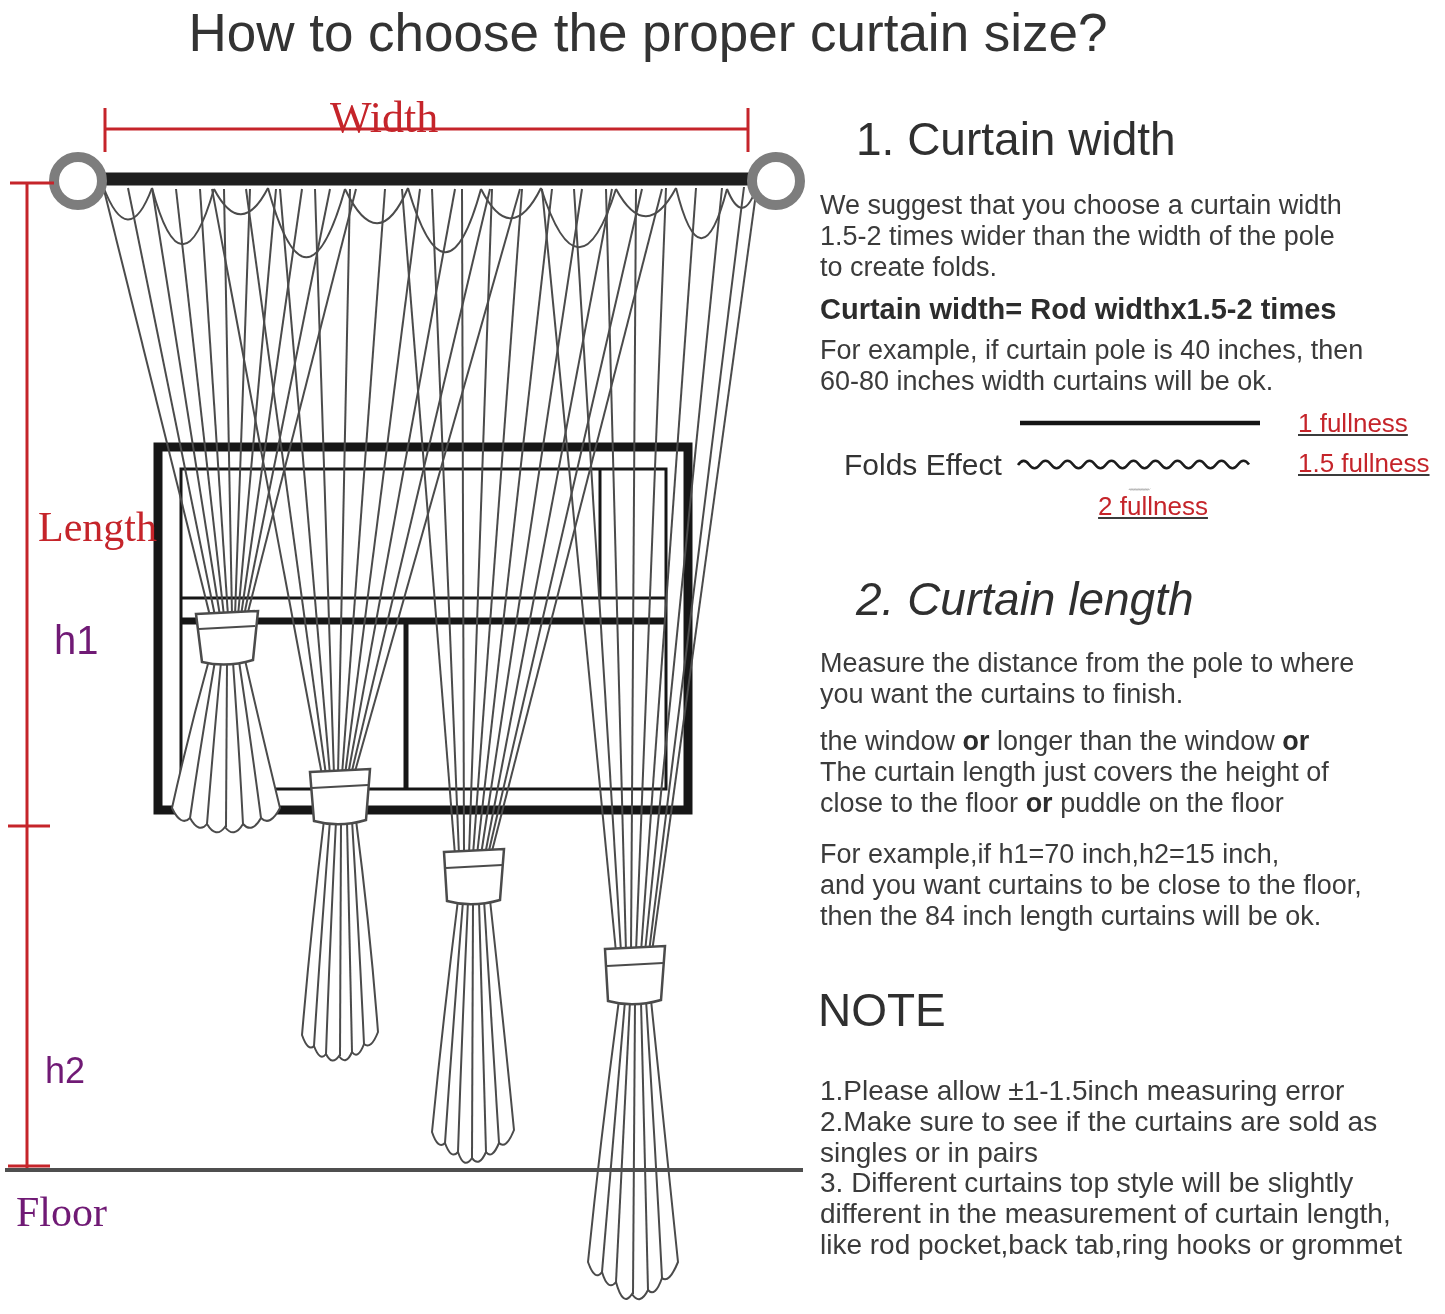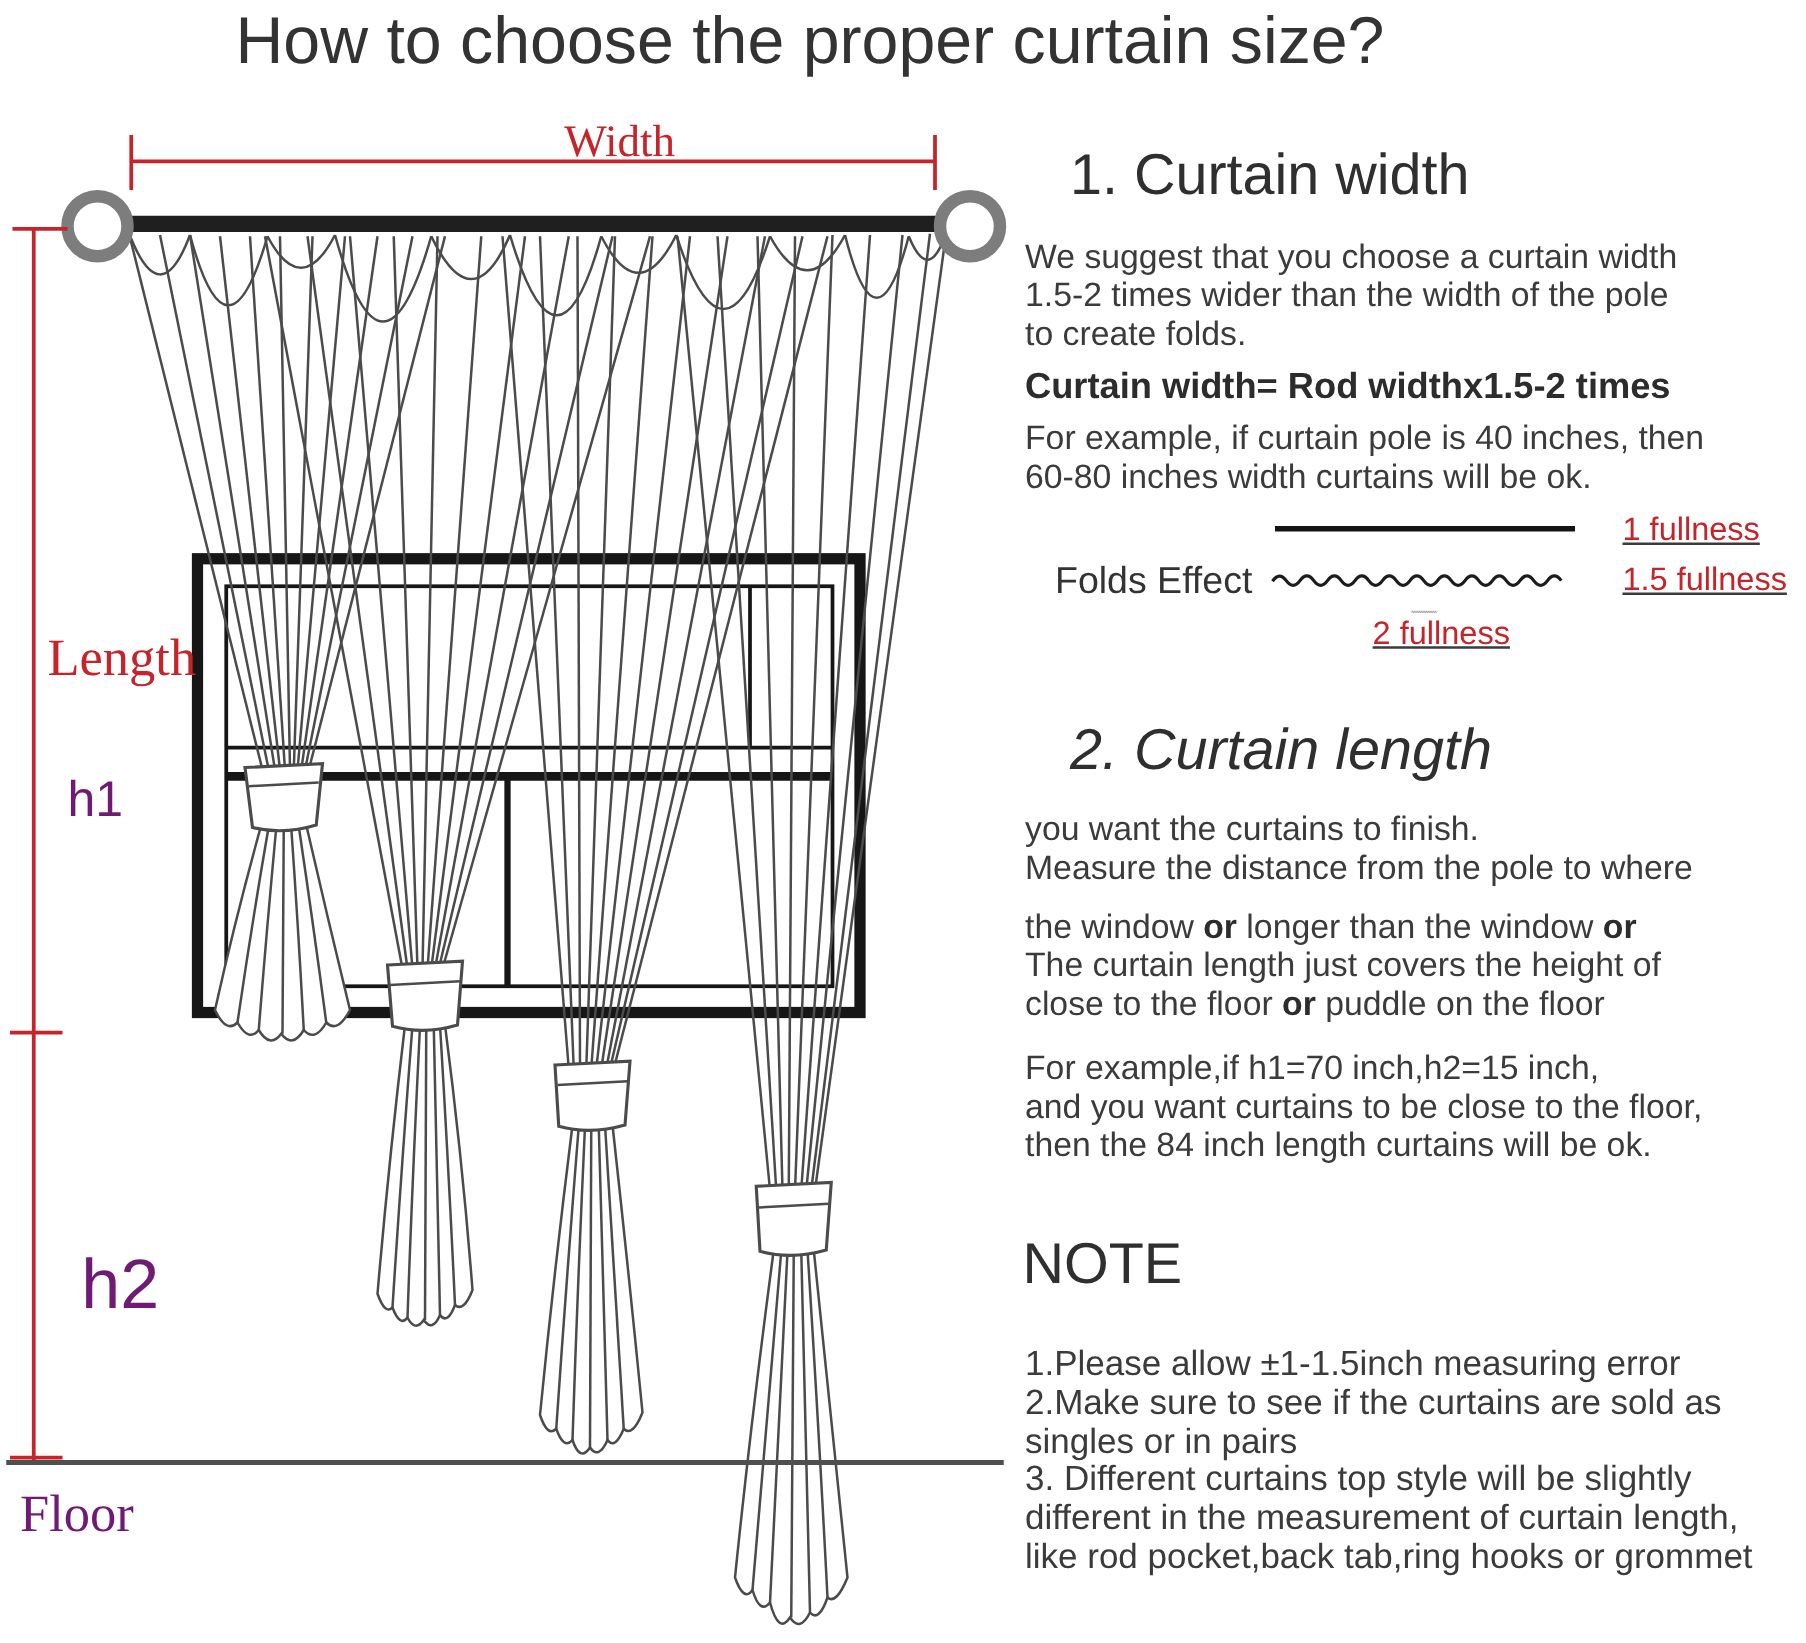--- a/index.html
+++ b/index.html
@@ -14,24 +14,24 @@
     top:2px;left:0;width:1296px;text-align:center;
     font-size:53px;color:#333333;letter-spacing:0px;font-weight:400;
   }
 
   
   #diagram-svg{top:0;left:0;}
 
   
   .red-serif{font-family:"Liberation Serif", serif;color:#c5242a;}
   .red-sans{font-family:"Liberation Sans", sans-serif;color:#701a75;}
-  #width-label{top:92px;left:330px;width:210px;text-align:right;font-size:36px;}
+  #width-label{top:92px;left:330px;width:210px;text-align:left;font-size:44px;}
   #length-label{top:503px;left:38px;font-size:42px;}
   #h1-label{top:618px;left:54px;font-size:40px;}
-  #h2-label{top:994px;left:45px;font-size:56px;margin-left:20px;}
+  #h2-label{top:1050px;left:45px;font-size:36px;}
   #floor-label{top:1188px;left:16px;font-size:42px;font-family:"Liberation Serif", serif;color:#701a75;}
 
   
   .sec-heading{font-size:46px;color:#2f2f2f;}
   #sec1-heading{top:112px;left:856px;}
   #sec2-heading{top:572px;left:856px;font-style:italic;}
   #note-heading{top:983px;left:818px;}
   .body-block{font-size:27px;line-height:31px;color:#3b3b3b;}
   .body-block .line{display:block;white-space:pre;}
   #sec1-intro{top:190px;left:820px;}
@@ -235,22 +235,22 @@
     <path d="M4,20 l4,-7" fill="none" stroke="#1c1c1c" stroke-width="2.4"></path>
     <polyline points="11,23 18,7 26,27 34,7 42,27 50,7 58,27 66,7 74,27 82,7 90,27 98,7 106,27 114,7 122,27 130,7 138,27 146,7 154,27 162,7 170,27 178,7 186,27 194,7 202,27 210,7 218,27 226,7 234,25 240,14" fill="none" stroke="#1c1c1c" stroke-width="2.6"></polyline>
     <path d="M246,12 l5,-7" fill="none" stroke="#1c1c1c" stroke-width="2.4"></path>
   </svg>
   <span class="fullness-label">2 fullness</span>
 </div>
 
 <div id="sec2-heading" class="abs sec-heading">2. Curtain length</div>
 
 <div id="sec2-measure" class="abs body-block">
+  <span class="line">Measure the distance from the pole to where</span>
   <span class="line">you want the curtains to finish.</span>
-  <span class="line">Measure the distance from the pole to where</span>
 </div>
 
 <div id="sec2-covers" class="abs body-block">
   <span class="line"><span>the window </span><b class="or">or</b><span> longer than the window </span><b class="or">or</b></span>
   <span class="line">The curtain length just covers the height of</span>
   <span class="line"><span>close to the floor </span><b class="or">or</b><span> puddle on the floor</span></span>
 </div>
 
 <div id="sec2-example" class="abs body-block">
   <span class="line">For example,if h1=70 inch,h2=15 inch,</span>

